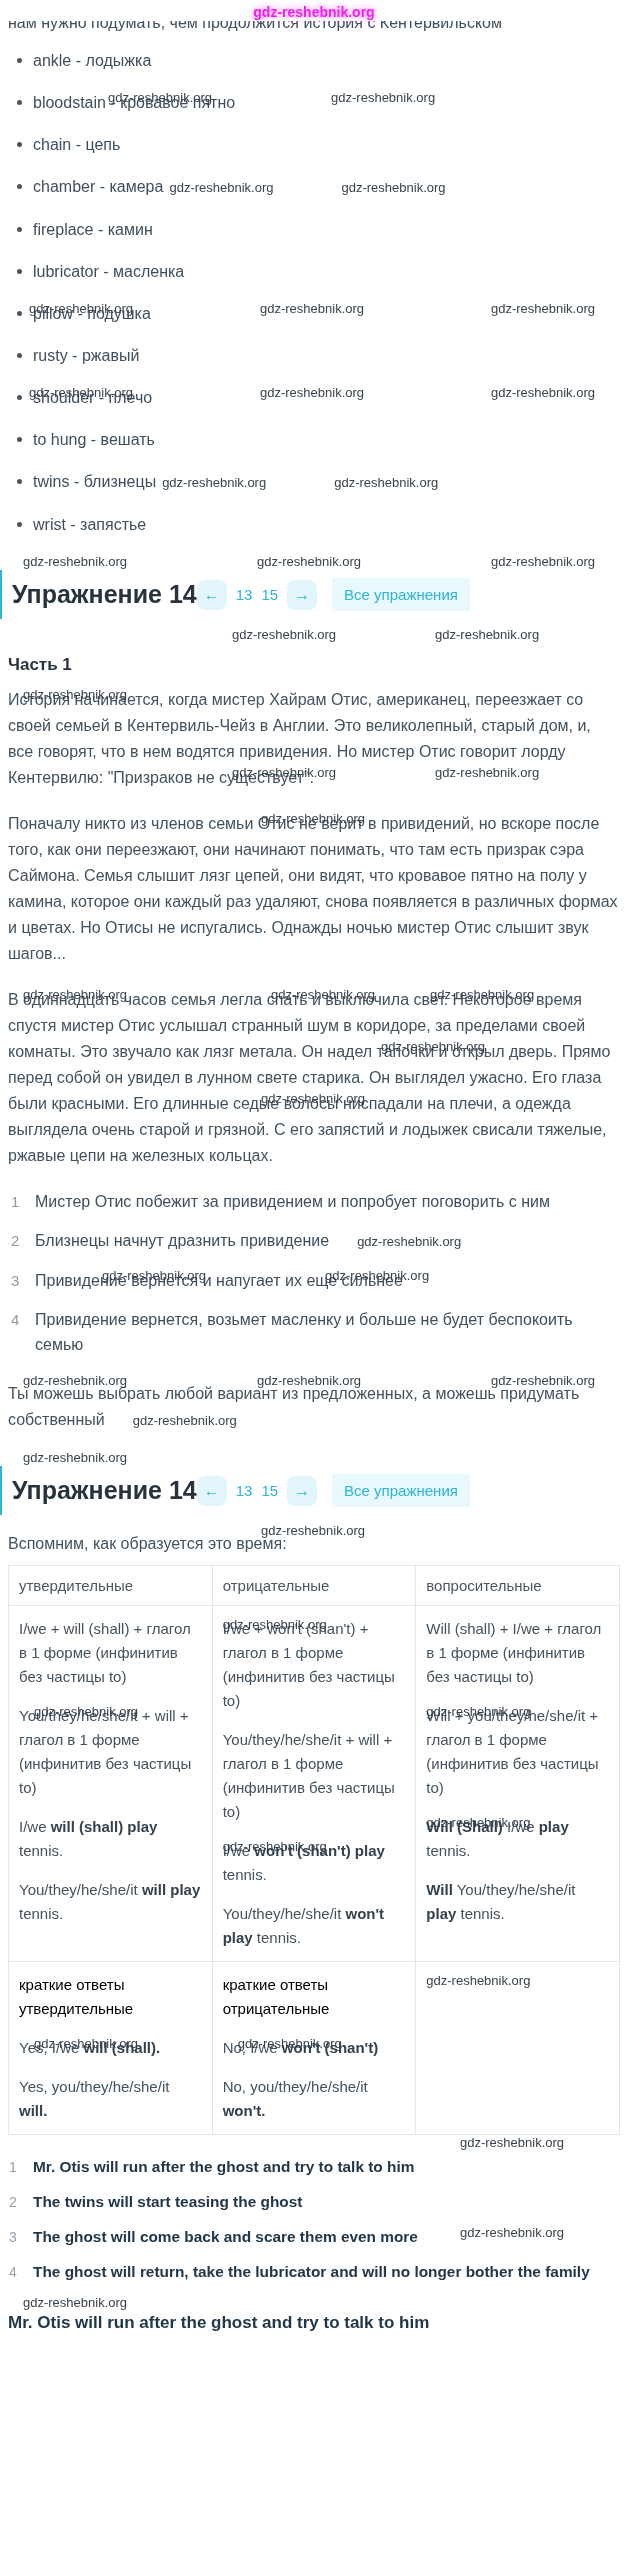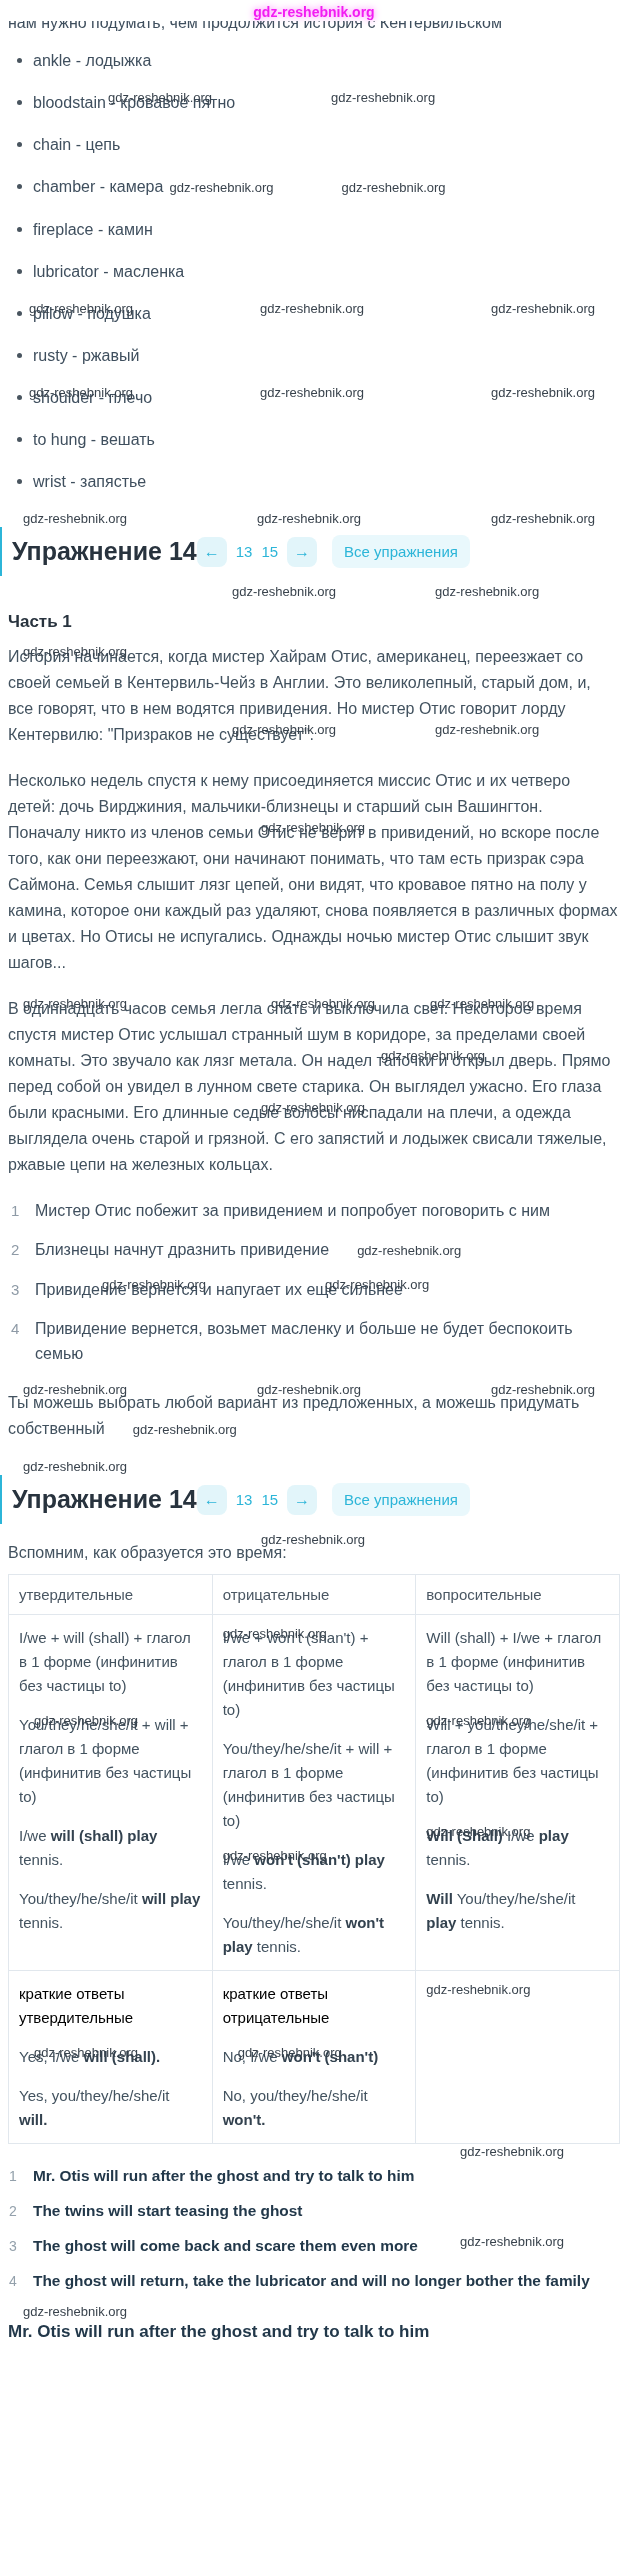--- a/index.html
+++ b/index.html
@@ -31,21 +31,21 @@
   .vocab{margin:12px 0 0 6px}
   .vitem{position:relative;padding-left:19px;font-size:16px;line-height:25px;margin-bottom:17px;color:#3f4f5e}
   .vitem::before{content:"";position:absolute;left:3px;top:10px;width:5px;height:5px;border-radius:50%;background:#49555f}
 
   
   .ex-header{display:flex;align-items:center;justify-content:flex-start;border-left:4px solid #2cb5d8;padding:8px 0 8px 10px;margin:16px 16px 8px -10px}
   .ex-title{font-size:25px;color:#28333e;font-weight:700}
   .ex-nav{display:flex;align-items:center;gap:9px}
   .nav-pill{width:30px;height:30px;border-radius:8px;background:#e2f5fa;color:#2cb5d8;display:flex;align-items:center;justify-content:center;font-size:16px;cursor:pointer}
   .nav-num{color:#2cb5d8;font-size:15px}
-  .nav-all{color:#2cb5d8;font-size:15px;background:#e9f8fc;padding:8px 12px;border-radius:8px;text-decoration:none;cursor:pointer;margin-left:6px}
+  .nav-all{color:#2cb5d8;font-size:15px;background:#e9f8fc;padding:8px 12px;border-radius:0;text-decoration:none;cursor:pointer;margin-left:6px}
 
   .subtitle{font-weight:700;font-size:17px;color:#28333e;margin:28px 0 12px}
   .para{font-size:16px;line-height:26px;color:#42525f}
   .pblock{margin-bottom:20px}
 
   
   .options{counter-reset:opt;margin:4px 0 16px}
   .opt{counter-increment:opt;position:relative;padding-left:27px;font-size:16px;line-height:25px;margin-bottom:14px;color:#3f4f5e}
   .opt::before{content:counter(opt);position:absolute;left:3px;top:0;color:#8e9aa6;font-size:15px}
 
@@ -96,20 +96,21 @@
       </div>
     <div class="vitem"><span>pillow - подушка</span></div>
     <div class="vitem"><span>rusty - ржавый</span></div>
     <div class="wmr w3">
         <span class="wm">gdz-reshebnik.org</span>
         <span class="wm">gdz-reshebnik.org</span>
         <span class="wm">gdz-reshebnik.org</span>
       </div>
     <div class="vitem"><span>shoulder - плечо</span></div>
     <div class="vitem"><span>to hung - вешать</span></div>
+    <div class="vitem"><span>twins - близнецы</span><span class="wm iwm3">gdz-reshebnik.org</span><span class="wm iwm2">gdz-reshebnik.org</span></div>
     <div class="vitem"><span>wrist - запястье</span></div>
   </div>
 
   <div class="wmr w3">
       <span class="wm">gdz-reshebnik.org</span>
       <span class="wm">gdz-reshebnik.org</span>
       <span class="wm">gdz-reshebnik.org</span>
     </div>
 
   <div class="ex-header">
@@ -141,21 +142,20 @@
   <div class="pblock">
     <p class="para">История начинается, когда мистер Хайрам Отис, американец, переезжает со своей семьей в Кентервиль-Чейз в Англии. Это великолепный, старый дом, и, все говорят, что в нем водятся привидения. Но мистер Отис говорит лорду</p>
     <div class="wmr w2b">
         <span class="wm">gdz-reshebnik.org</span>
         <span class="wm">gdz-reshebnik.org</span>
       </div>
     <p class="para">Кентервилю: "Призраков не существует".</p>
   </div>
 
   <div class="pblock">
-    <p class="para">Несколько недель спустя к нему присоединяется миссис Отис и их четверо детей: дочь Вирджиния, мальчики-близнецы и старший сын Вашингтон.</p>
     <div class="wmr w1C">
         <span class="wm">gdz-reshebnik.org</span>
       </div>
     <p class="para">Поначалу никто из членов семьи Отис не верит в привидений, но вскоре после того, как они переезжают, они начинают понимать, что там есть призрак сэра Саймона. Семья слышит лязг цепей, они видят, что кровавое пятно на полу у камина, которое они каждый раз удаляют, снова появляется в различных формах и цветах. Но Отисы не испугались. Однажды ночью мистер Отис слышит звук шагов...</p>
   </div>
 
   <div class="wmr w2s">
       <span class="wm">gdz-reshebnik.org</span>
       <span class="wm">gdz-reshebnik.org</span>
     </div>

